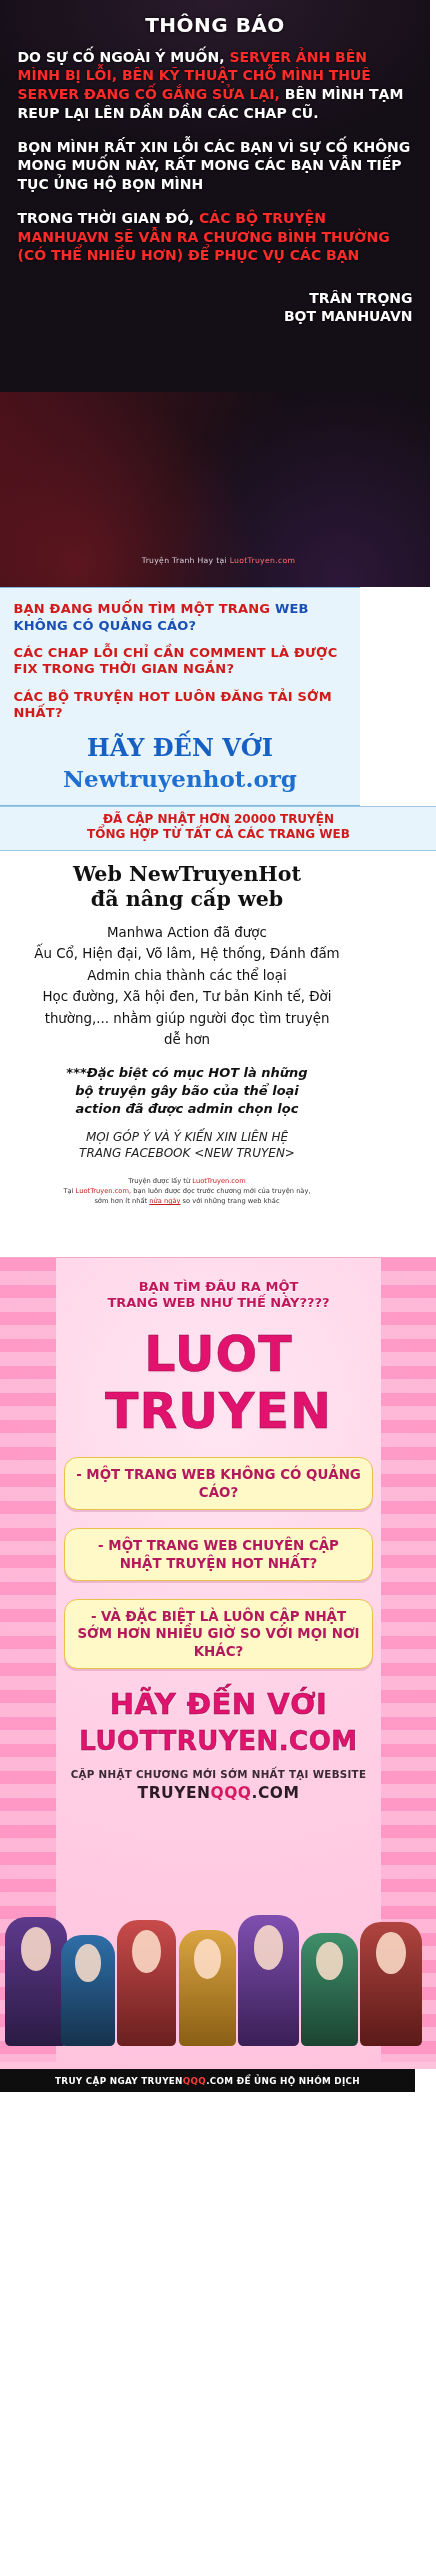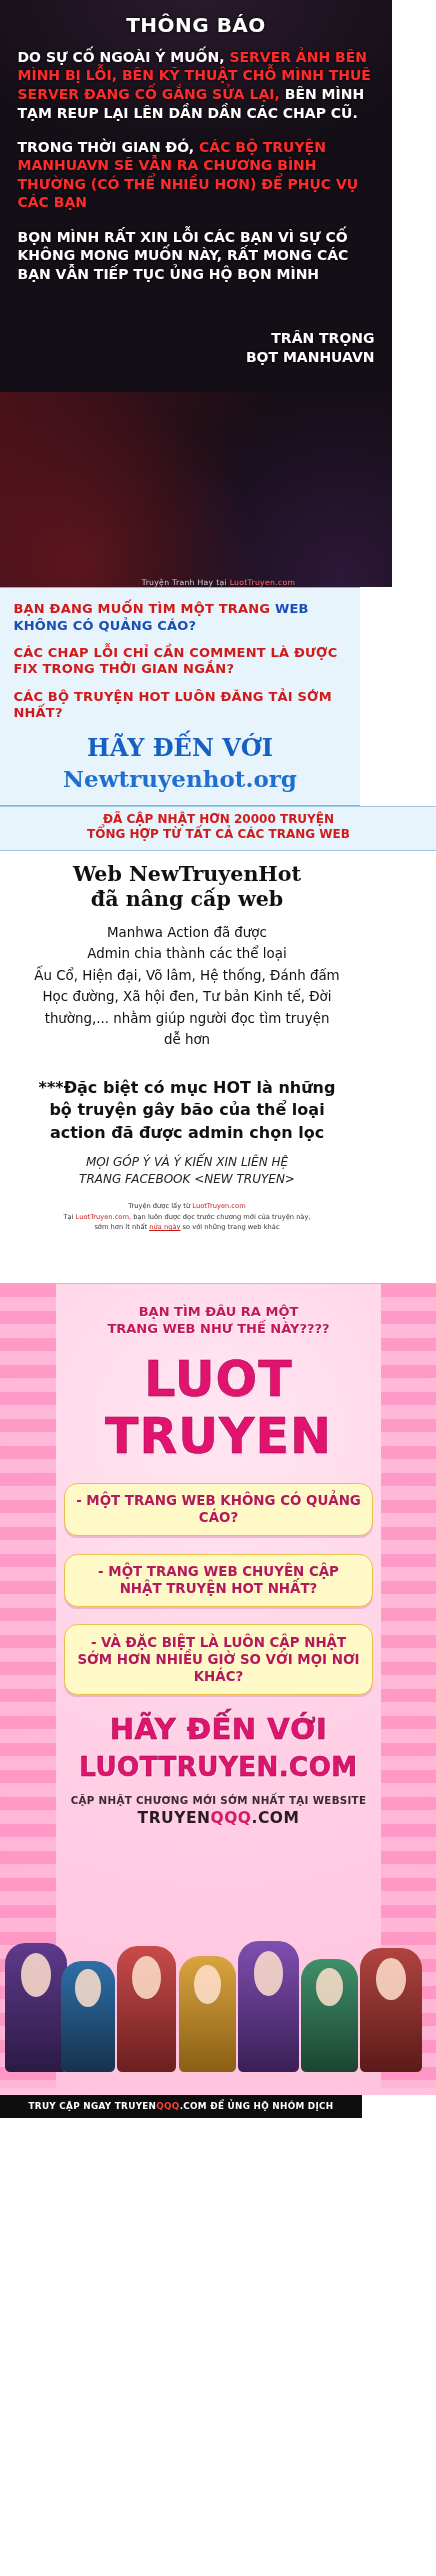--- a/index.html
+++ b/index.html
@@ -5,21 +5,21 @@
   * { box-sizing: border-box; margin: 0; padding: 0; }
   body {
     width: 437px;
     background: #ffffff;
     font-family: "DejaVu Sans", sans-serif;
   }
   .page { width: 437px; position: relative; }
 
   
   .panel-notice {
-    width: 392px;
+    width: 430px;
     height: 587px;
     background: #140e16;
     background-image:
       radial-gradient(ellipse 361px 216px at 50% 0%, #2a1a2c 0%, #140e16 70%),
       radial-gradient(ellipse 258px 155px at 20% 90%, #3a1418 0%, rgba(20,14,22,0) 70%);
     position: relative;
     overflow: hidden;
     padding: 13.4px 17.5px 0 17.5px;
     color: #fff;
   }
@@ -50,27 +50,27 @@
     position: relative; z-index: 3;
     text-shadow: 0 0 2.6px rgba(0,0,0,.9);
   }
   .hl-red   { color: #ff2b2b; margin-top: 47px; }
   .hl-white { color: #ffffff; }
   .sign {
     text-align: right;
     font-size: 14px;
     font-weight: bold;
     line-height: 1.3;
-    margin-top: 46px;
+    margin-top: 24px;
     position: relative; z-index: 3;
     text-shadow: 0 0 2.6px rgba(0,0,0,.9);
   }
   .notice-footer {
     position: absolute;
-    left: 0; bottom: 0; width: 437px;
+    left: 0; bottom: 22px; width: 437px;
     text-align: center;
     font-size: 7.7px;
     color: #d8d2dd;
     z-index: 4;
     letter-spacing: 0.3px;
   }
   .notice-footer .brand { color: #ff7070; }
 
   
   .panel-ad {
@@ -133,24 +133,25 @@
     line-height: 1.2;
     margin-bottom: 11.3px;
     font-family: "DejaVu Serif", serif;
   }
   .info-line {
     font-size: 13.4px;
     line-height: 1.45;
     margin-bottom: 2.1px;
   }
   .info-em {
-    font-size: 16px;
-    font-weight: bold;
+    font-size: 13px;
+    font-weight: bold;
+    font-style: italic;
     line-height: 1.4;
-    margin-top: 27px;
+    margin-top: 14px;
   }
   .info-contact {
     font-size: 12px;
     font-style: italic;
     line-height: 1.4;
     margin-top: 10.3px;
     color: #222;
   }
   .legal {
     margin-top: 13.4px;
@@ -271,21 +272,21 @@
   .c7 { left: 360px; background: linear-gradient(180deg,#b0443f,#5a1a18); height: 124px; width: 62px;}
   .char:after {
     content:""; position:absolute; left:26%; top:8%;
     width: 48%; height: 34%;
     background: rgba(255,225,205,.85);
     border-radius: 50%;
   }
 
   
   .bottom-bar {
-    width: 362px;
+    width: 415px;
     height: 23px;
     background: #0e0e0e;
     color: #ffffff;
     font-size: 8.8px;
     font-weight: bold;
     letter-spacing: 0.3px;
     display: flex;
     align-items: center;
     justify-content: center;
   }
@@ -297,25 +298,25 @@
 <div class="page">
 
   <section class="panel-notice">
     <div class="notice-title">THÔNG BÁO</div>
 
     <p class="notice-p">
       <span class="hl-white">DO SỰ CỐ NGOÀI Ý MUỐN, </span><span class="hl-red">SERVER ẢNH BÊN MÌNH BỊ LỖI, BÊN KỸ THUẬT CHỖ MÌNH THUÊ SERVER ĐANG CỐ GẮNG SỬA LẠI,</span><span class="hl-white"> BÊN MÌNH TẠM REUP LẠI LÊN DẦN DẦN CÁC CHAP CŨ.</span>
     </p>
 
     <p class="notice-p">
+      <span class="hl-white">BỌN MÌNH RẤT XIN LỖI CÁC BẠN VÌ SỰ CỐ KHÔNG MONG MUỐN NÀY, RẤT MONG CÁC BẠN VẪN TIẾP TỤC ỦNG HỘ BỌN MÌNH</span>
+    </p>
+
+    <p class="notice-p">
       <span class="hl-white">TRONG THỜI GIAN ĐÓ, </span><span class="hl-red">CÁC BỘ TRUYỆN MANHUAVN SẼ VẪN RA CHƯƠNG BÌNH THƯỜNG (CÓ THỂ NHIỀU HƠN) ĐỂ PHỤC VỤ CÁC BẠN</span>
-    </p>
-
-    <p class="notice-p">
-      <span class="hl-white">BỌN MÌNH RẤT XIN LỖI CÁC BẠN VÌ SỰ CỐ KHÔNG MONG MUỐN NÀY, RẤT MONG CÁC BẠN VẪN TIẾP TỤC ỦNG HỘ BỌN MÌNH</span>
     </p>
 
     <div class="sign">
       <div>TRÂN TRỌNG</div>
       <div>BỌT MANHUAVN</div>
     </div>
 
     <div class="notice-footer">
       <span>Truyện Tranh Hay tại </span><span class="brand">LuotTruyen.com</span>
     </div>
@@ -335,22 +336,22 @@
     <div>ĐÃ CẬP NHẬT HƠN 20000 TRUYỆN</div>
     <div>TỔNG HỢP TỪ TẤT CẢ CÁC TRANG WEB</div>
   </div>
 
   <section class="panel-info">
     <div class="info-title">
       <div>Web NewTruyenHot</div>
       <div>đã nâng cấp web</div>
     </div>
     <div class="info-line">Manhwa Action đã được</div>
+    <div class="info-line">Ấu Cổ, Hiện đại, Võ lâm, Hệ thống, Đánh đấm</div>
     <div class="info-line">Admin chia thành các thể loại</div>
-    <div class="info-line">Ấu Cổ, Hiện đại, Võ lâm, Hệ thống, Đánh đấm</div>
     <div class="info-line">Học đường, Xã hội đen, Tư bản Kinh tế, Đời</div>
     <div class="info-line">thường,... nhằm giúp người đọc tìm truyện</div>
     <div class="info-line">dễ hơn</div>
 
     <div class="info-em">
       <div>***Đặc biệt có mục HOT là những</div>
       <div>bộ truyện gây bão của thể loại</div>
       <div>action đã được admin chọn lọc</div>
     </div>
 

